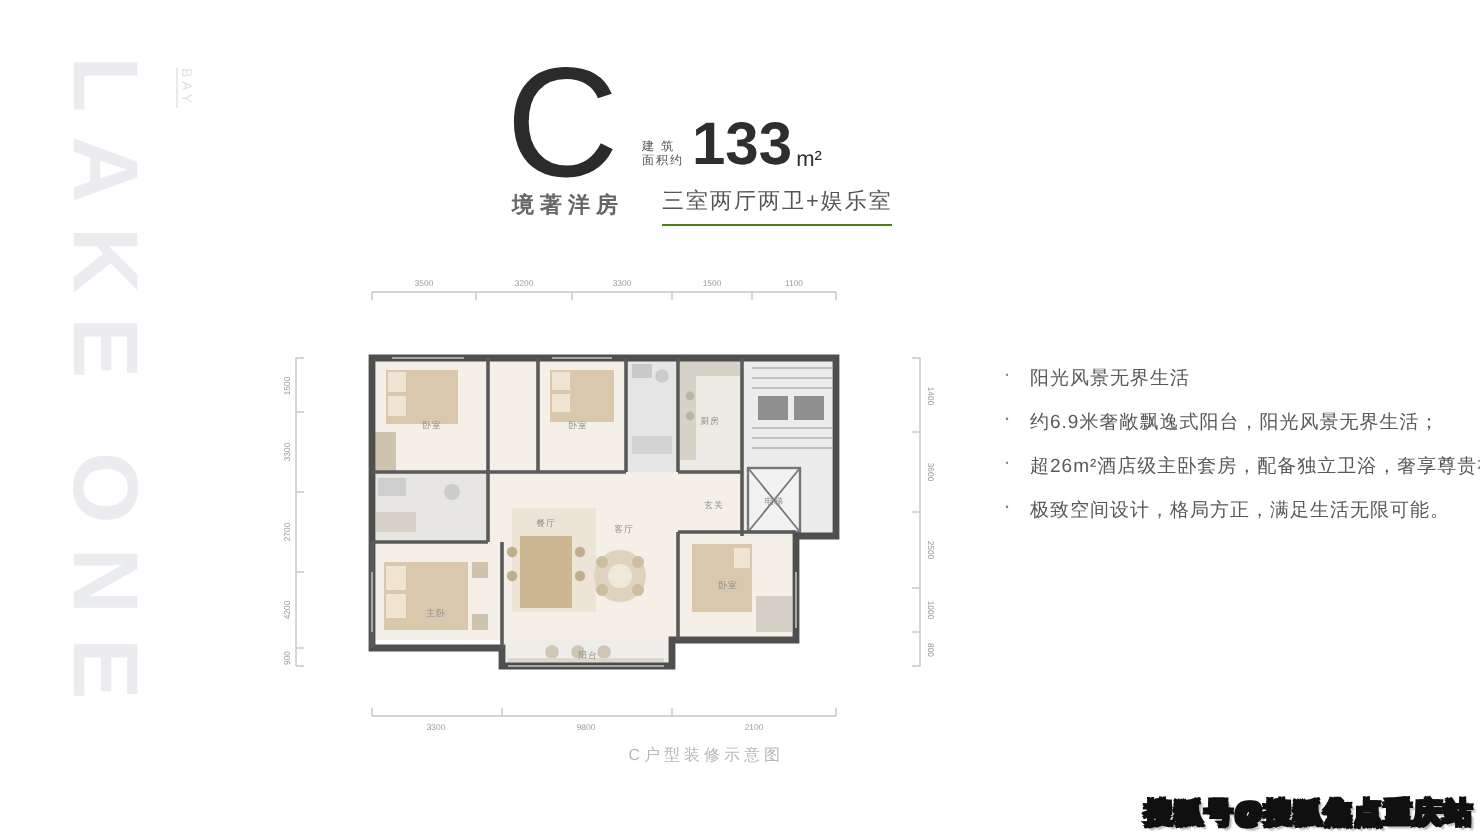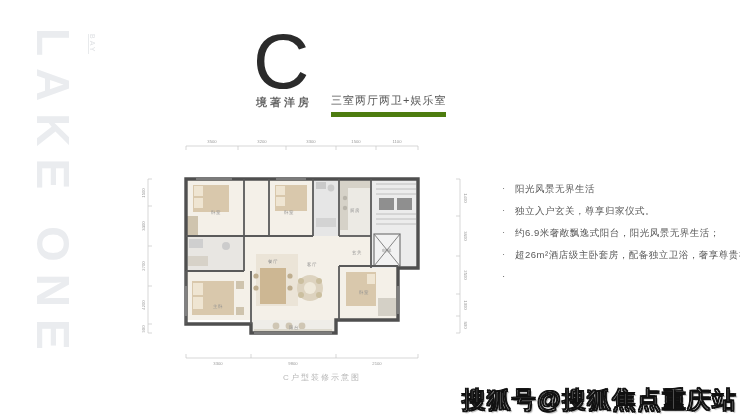--- a/index.html
+++ b/index.html
@@ -14,61 +14,69 @@
 
   
   .unit-letter{position:absolute;left:253px;top:22px;font-size:78px;line-height:1;font-weight:400;color:#2b2b2b;}
   .area-group{position:absolute;left:321px;top:58px;display:flex;align-items:flex-end;}
   .area-label{display:flex;flex-direction:column;justify-content:flex-end;margin-right:4px;margin-bottom:3px;}
   .area-label span{font-size:6px;color:#555;line-height:7px;letter-spacing:1px;}
   .area-value{font-size:30px;font-weight:600;color:#2e2e2e;line-height:1;}
   .area-unit{font-size:11px;color:#2e2e2e;margin-left:2px;margin-bottom:2px;}
   .series-name{position:absolute;left:256px;top:95px;font-size:11px;color:#666;letter-spacing:3px;font-weight:bold;}
   .layout-text{position:absolute;left:331px;top:93px;font-size:11px;color:#555;letter-spacing:1px;
-               border-bottom:5px solid #4d7c0f;padding-bottom:4px;}
+               border-bottom:1px solid #4d7c0f;padding-bottom:4px;}
 
   
   .features{position:absolute;left:502px;top:183px;margin:0;padding:0;list-style:none;}
   .features li{position:relative;padding-left:13px;margin-bottom:9px;font-size:9.5px;color:#595959;
                letter-spacing:.5px;white-space:nowrap;}
   .features li .dot{position:absolute;left:0;top:-1px;color:#777;}
 
   
   .plan{position:absolute;left:136px;top:136px;}
-  .plan-caption{position:absolute;left:252px;top:372px;width:140px;text-align:center;
+  .plan-caption{position:absolute;left:252px;top:372px;width:140px;text-align:right;
                 font-size:8px;color:#b8b8b8;letter-spacing:2px;}
 
   
-  .sohu{position:absolute;right:3px;bottom:1px;font-size:24px;font-weight:normal;letter-spacing:1px;
+  .sohu{position:absolute;right:3px;bottom:1px;font-size:14px;font-weight:bold;letter-spacing:1px;
         color:#f8f8f8;-webkit-text-stroke:1.4px #101010;
         text-shadow:1px 1px 0 #101010,-1px -1px 0 #101010,1px -1px 0 #101010,-1px 1px 0 #101010,2px 2px 1px rgba(0,0,0,.3);margin-top:11px;}
 
   svg text{font-family:"Liberation Sans","DejaVu Sans",sans-serif;}
   .dim-num{font-size:4.2px;fill:#9a9a9a;}
   .room-label{font-size:4.4px;fill:#8f8f8f;letter-spacing:.5px;}
 </style>
 </head>
 <body>
 
 <div class="page">
 
   <div class="lake-wm">LAKE ONE</div>
   <div class="bay-wm">BAY</div>
 
   <div class="unit-letter">C</div>
+  <div class="area-group">
+    <div class="area-label">
+      <span>建 筑</span>
+      <span>面积约</span>
+    </div>
+    <div class="area-value">133</div>
+    <div class="area-unit">m²</div>
+  </div>
   <div class="series-name">境著洋房</div>
   <div class="layout-text">三室两厅两卫+娱乐室</div>
 
   <ul class="features">
     <li><span class="dot">·</span><span>阳光风景无界生活</span></li>
-    <li><span class="dot">·</span><span>独立入户玄关，尊享归家仪式。</span></li>
+    <li><span class="dot">·</span></li>
     <li><span class="dot">·</span><span>约6.9米奢敞飘逸式阳台，阳光风景无界生活；</span></li>
     <li><span class="dot">·</span><span>超26m²酒店级主卧套房，配备独立卫浴，奢享尊贵礼遇</span></li>
     <li><span class="dot">·</span></li>
-    <li><span class="dot">·</span></li>
+    <li><span class="dot">·</span><span>极致空间设计，格局方正，满足生活无限可能。</span></li>
   </ul>
 
   <svg class="plan" width="336" height="240" viewBox="0 0 336 240">
 
     <g stroke="#c6c6c6" stroke-width="0.7">
       <line x1="50" y1="10" x2="282" y2="10"></line>
       <line x1="50" y1="10" x2="50" y2="14"></line>
         <line x1="102" y1="10" x2="102" y2="14"></line>
       <line x1="150" y1="10" x2="150" y2="14"></line>
         <line x1="200" y1="10" x2="200" y2="14"></line>

